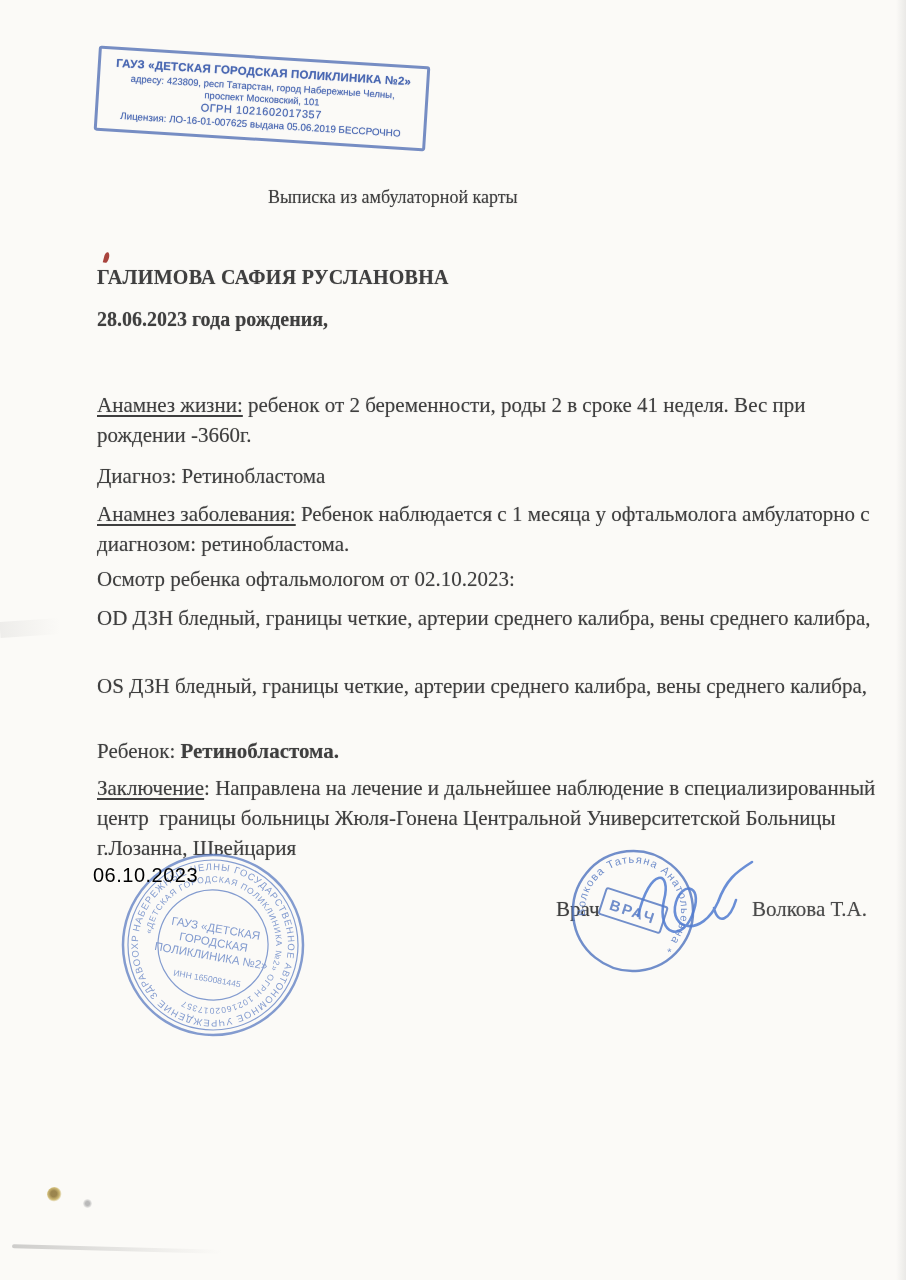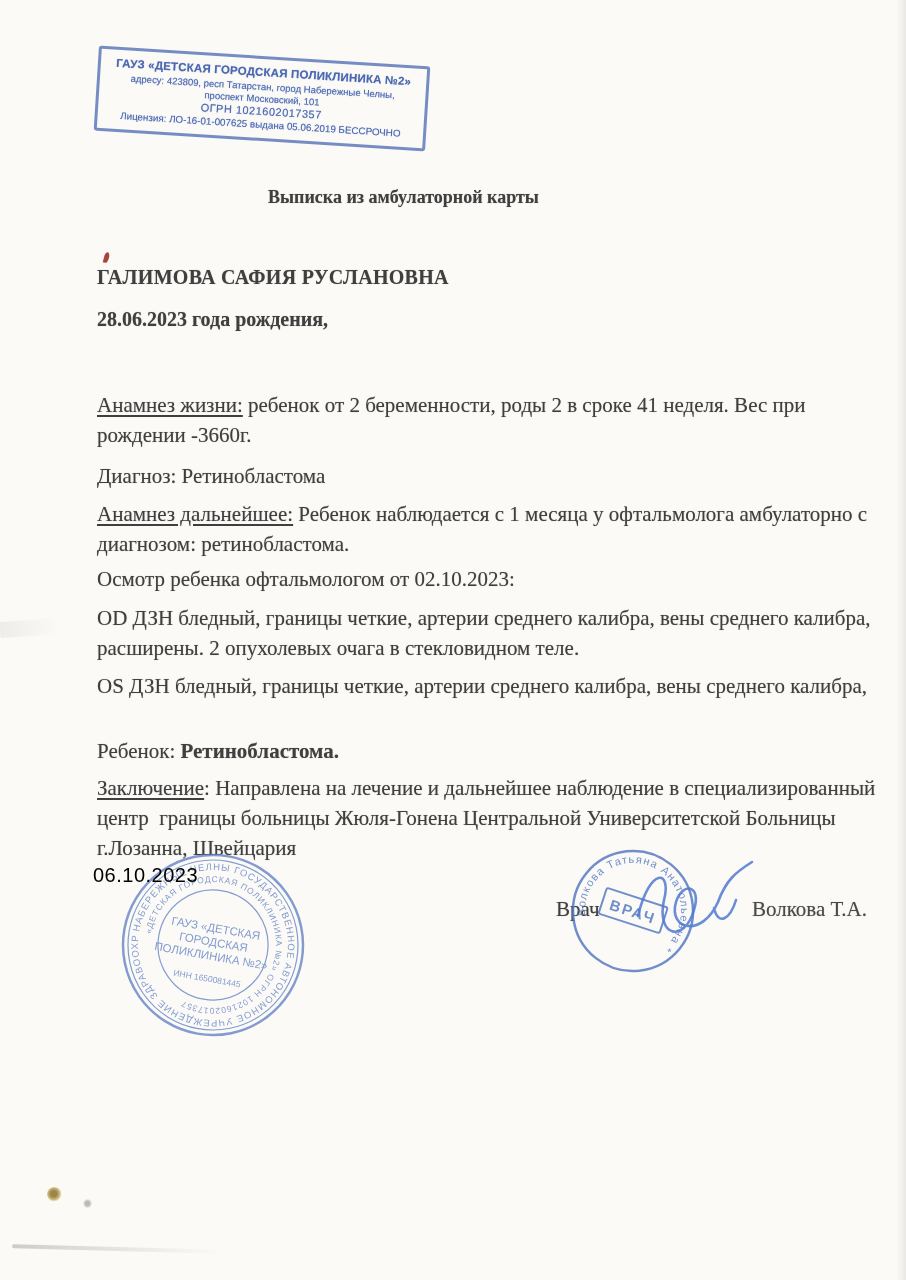--- a/index.html
+++ b/index.html
@@ -22,21 +22,21 @@
     padding:7px 4px 8px; text-align:center;
     color:#4a68b2; font-family:"Liberation Sans", sans-serif;
     text-shadow:0 0 1px rgba(74,104,178,0.55);
   }
   .hs-l1 { font-size:11.5px; font-weight:bold; letter-spacing:0.2px; }
   .hs-l2 { font-size:9.5px; margin-top:3px; }
   .hs-l3 { font-size:9.5px; margin-top:1px; }
   .hs-l4 { font-size:11px; margin-top:1px; letter-spacing:0.5px; }
   .hs-l5 { font-size:9.8px; margin-top:2px; }
 
-  .doc-title { position:absolute; left:268px; top:187px; font-size:18px; font-weight:bold; }
+  .doc-title { position:absolute; left:268px; top:187px; font-size:18px; font-weight:normal; }
   .patient-name { position:absolute; left:97px; top:266px; font-size:20px; font-weight:bold; letter-spacing:0.3px; }
   .red-mark { position:absolute; left:104px; top:252px; width:5px; height:11px;
     background:#a03028; border-radius:60% 60% 60% 0; transform:rotate(14deg); opacity:0.9; }
   .patient-birth { position:absolute; left:97px; top:308px; font-size:20px; font-weight:bold; }
 
   .footer-date { position:absolute; left:93px; top:864px;
     font-family:"Liberation Sans", sans-serif; font-size:20px; color:#000000; letter-spacing:0.5px; z-index:3; }
 
   .round-stamp { position:absolute; left:116px; top:848px; z-index:2; }
   .doctor-stamp { position:absolute; left:566px; top:844px; z-index:2; }
@@ -79,31 +79,30 @@
   <div class="para scan-text" style="top:390px">
     <div class="line"><span class="u">Анамнез жизни:</span><span> ребенок от 2 беременности, роды 2 в сроке 41 неделя. Вес при</span></div>
     <div class="line">рождении -3660г.</div>
   </div>
 
   <div class="para scan-text" style="top:461px">
     <div class="line">Диагноз: Ретинобластома</div>
   </div>
 
   <div class="para scan-text" style="top:499px">
-    <div class="line"><span class="u">Анамнез дальнейшее:</span><span> Ребенок наблюдается с 1 месяца у офтальмолога амбулаторно с</span></div>
+    <div class="line"><span class="u">Анамнез заболевания:</span><span> Ребенок наблюдается с 1 месяца у офтальмолога амбулаторно с</span></div>
     <div class="line">диагнозом: ретинобластома.</div>
   </div>
 
   <div class="para scan-text" style="top:564px">
     <div class="line">Осмотр ребенка офтальмологом от 02.10.2023:</div>
   </div>
 
   <div class="para scan-text" style="top:603px">
     <div class="line">OD ДЗН бледный, границы четкие, артерии среднего калибра, вены среднего калибра,</div>
-    <div class="line">расширены. 2 опухолевых очага в стекловидном теле.</div>
   </div>
 
   <div class="para scan-text" style="top:671px">
     <div class="line">OS ДЗН бледный, границы четкие, артерии среднего калибра, вены среднего калибра,</div>
   </div>
 
   <div class="para scan-text" style="top:736px">
     <div class="line"><span>Ребенок: </span><span class="b">Ретинобластома.</span></div>
   </div>
 

